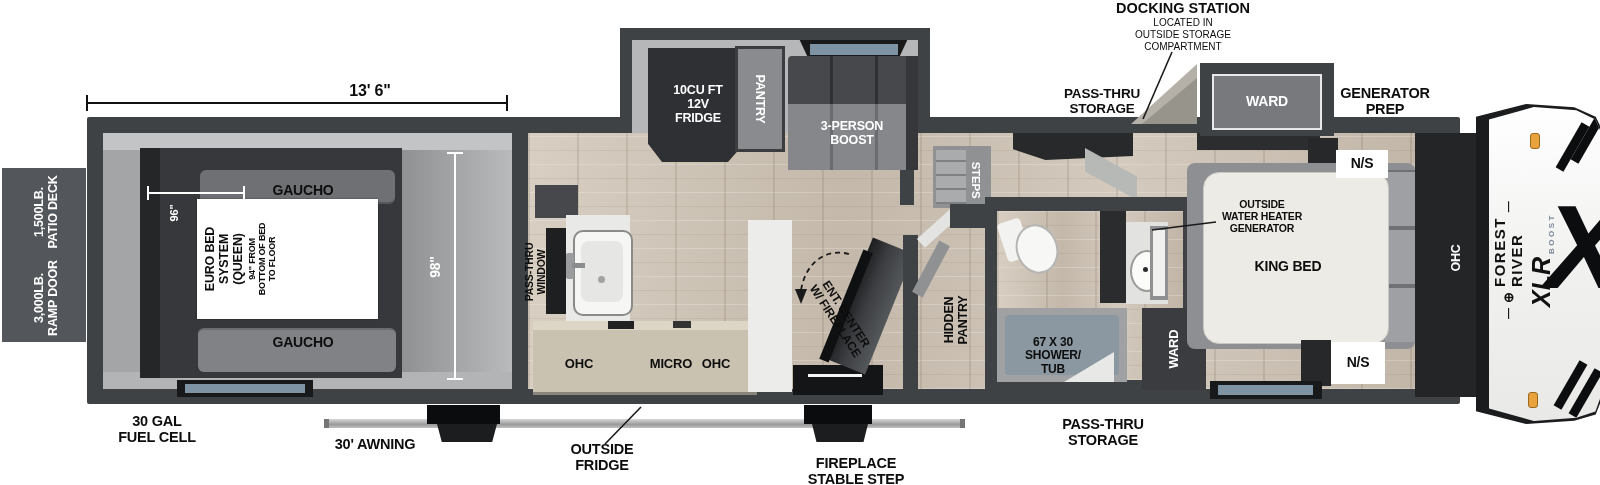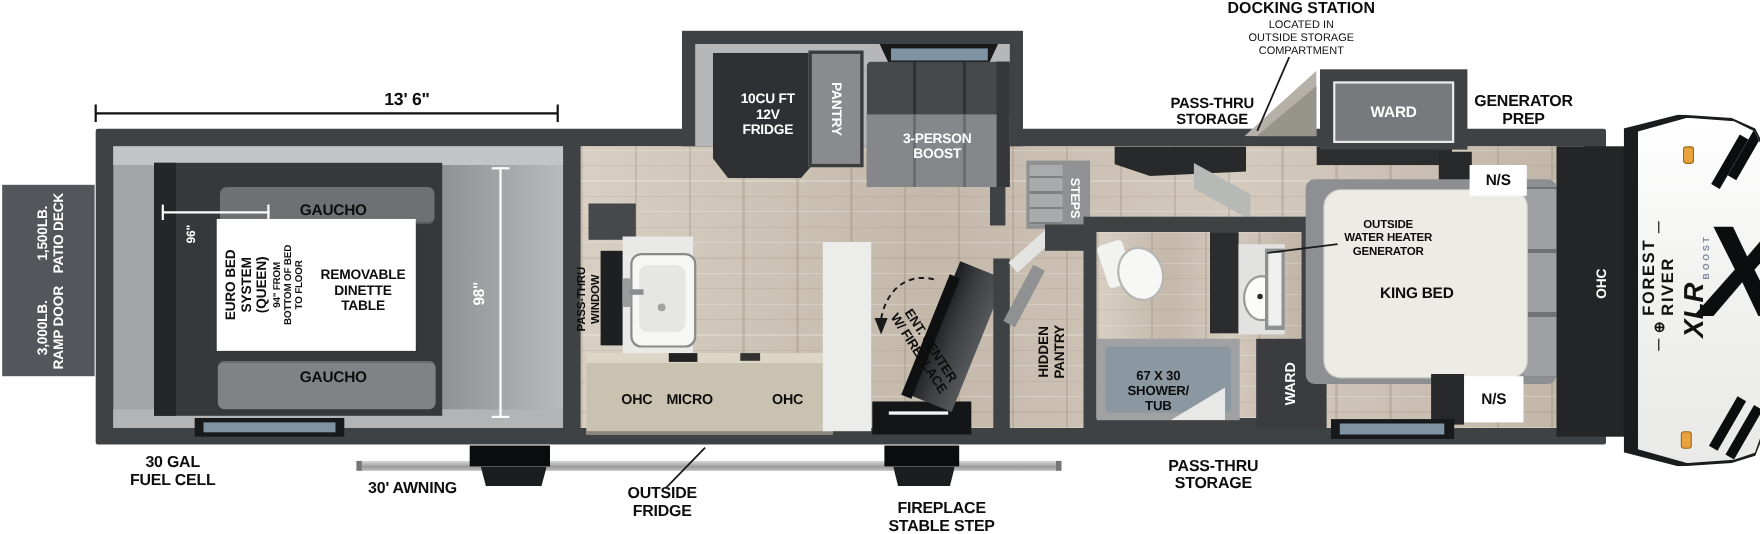--- a/index.html
+++ b/index.html
@@ -212,32 +212,27 @@
   <div class="lbl rm90" style="left:224px;top:259px;font-size:12.5px;">
     <div>EURO BED</div>
       <div>SYSTEM</div>
       <div>(QUEEN)</div>
   </div>
   <div class="lbl rm90" style="left:262px;top:259px;font-size:9px;">
     <div>94" FROM</div>
       <div>BOTTOM OF BED</div>
       <div>TO FLOOR</div>
   </div>
-  <div class="lbl" style="left:330px;top:264px;font-size:12.5px;">
-    <div>REMOVABLE</div>
-      <div>DINETTE</div>
-      <div>TABLE</div>
-  </div>
 
   <div class="lbl rm90" style="left:536px;top:272px;font-size:10.5px;">
     <div>PASS-THRU</div>
       <div>WINDOW</div>
   </div>
   <div class="lbl" style="left:579px;top:364px;font-size:13px;">OHC</div>
-  <div class="lbl" style="left:627px;top:364px;font-size:13px;">MICRO</div>
+  <div class="lbl" style="left:671px;top:364px;font-size:13px;">MICRO</div>
   <div class="lbl" style="left:716px;top:364px;font-size:13px;">OHC</div>
 
   <div class="lbl w" style="left:698px;top:104px;font-size:12.5px;">
     <div>10CU FT</div>
       <div>12V</div>
       <div>FRIDGE</div>
   </div>
   <div class="lbl r90 w" style="left:760px;top:99px;font-size:12.5px;">PANTRY</div>
   <div class="lbl w" style="left:852px;top:133px;font-size:12.5px;">
     <div>3-PERSON</div>

